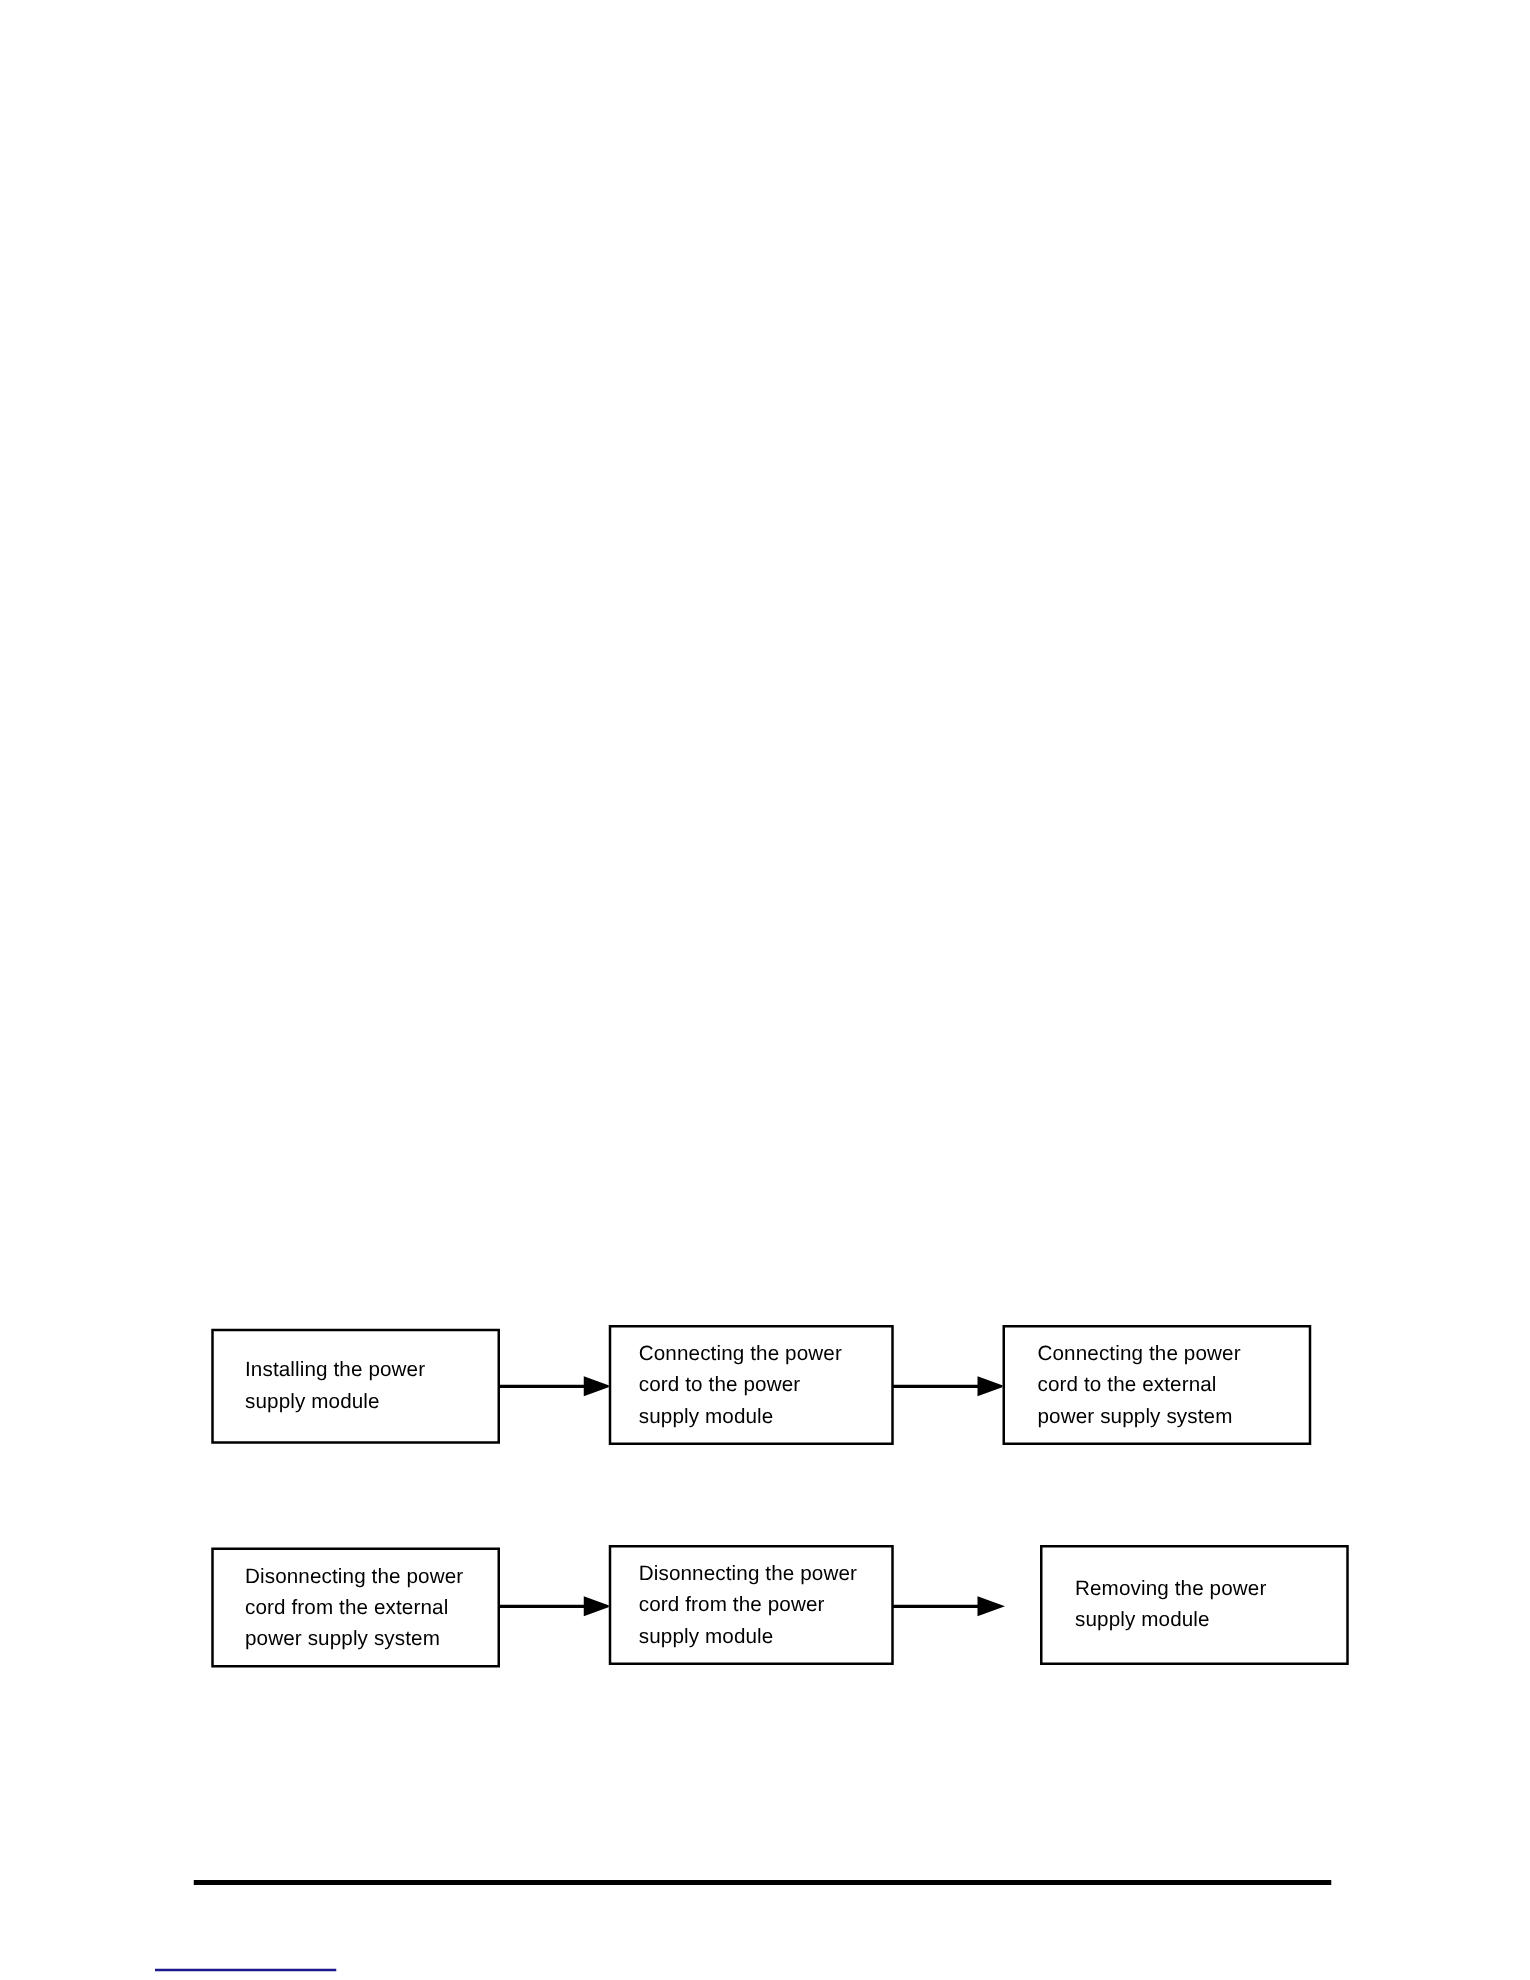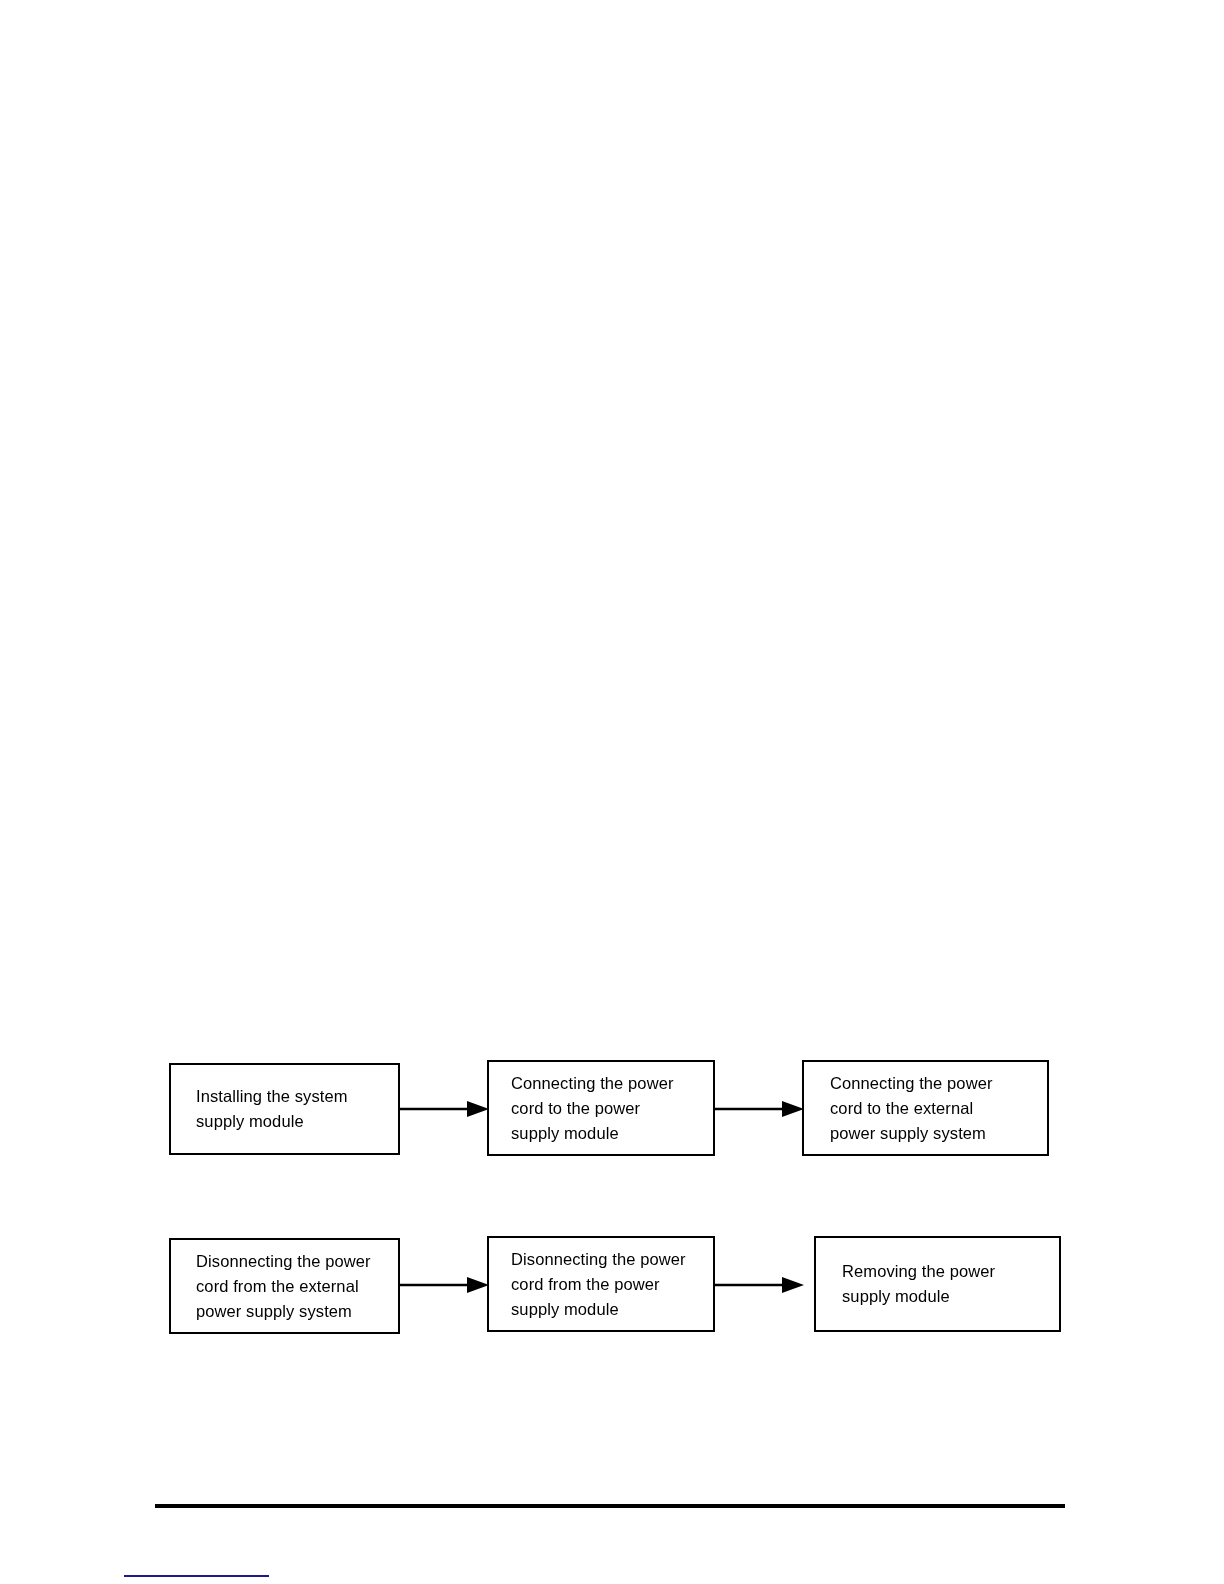--- a/index.html
+++ b/index.html
@@ -56,21 +56,21 @@
   .col-c .flow-box-label { padding-left: 26px; padding-right: 8px; }
 
   
   .box-install          { left: 169px; top: 1063px; width: 231px; height: 92px; }
   .box-connect-module   { left: 487px; top: 1060px; width: 228px; height: 96px; }
   .box-connect-external { left: 802px; top: 1060px; width: 247px; height: 96px; }
 
   
   .box-disc-external    { left: 169px; top: 1238px; width: 231px; height: 96px; }
   .box-disc-module      { left: 487px; top: 1236px; width: 228px; height: 96px; }
-  .box-remove-module    { left: 814px; top: 1236px; width: 247px; height: 96px; }
+  .box-remove-module    { left: 832px; top: 1236px; width: 247px; height: 96px; }
 
   
   .flow-arrow {
     position: absolute;
     height: 22px;
     display: block;
   }
   .arrow-r1-1 { left: 399px; top: 1098px; width: 90px; }
   .arrow-r1-2 { left: 714px; top: 1098px; width: 90px; }
   .arrow-r2-1 { left: 399px; top: 1274px; width: 90px; }
@@ -97,21 +97,21 @@
   }
 </style>
 </head>
 <body>
 
 <div class="page">
 
   <div class="flow-diagram">
 
     <div class="flow-box box-install col-a">
-      <span class="flow-box-label">Installing the system
+      <span class="flow-box-label">Installing the power
 supply module</span>
     </div>
 
     <svg class="flow-arrow arrow-r1-1" viewBox="0 0 90 22" preserveAspectRatio="none">
       <line x1="0" y1="11" x2="72" y2="11" stroke="#000000" stroke-width="2.6"></line>
       <polygon points="68,3 90,11 68,19" fill="#000000"></polygon>
     </svg>
 
     <div class="flow-box box-connect-module col-b">
       <span class="flow-box-label">Connecting the power

